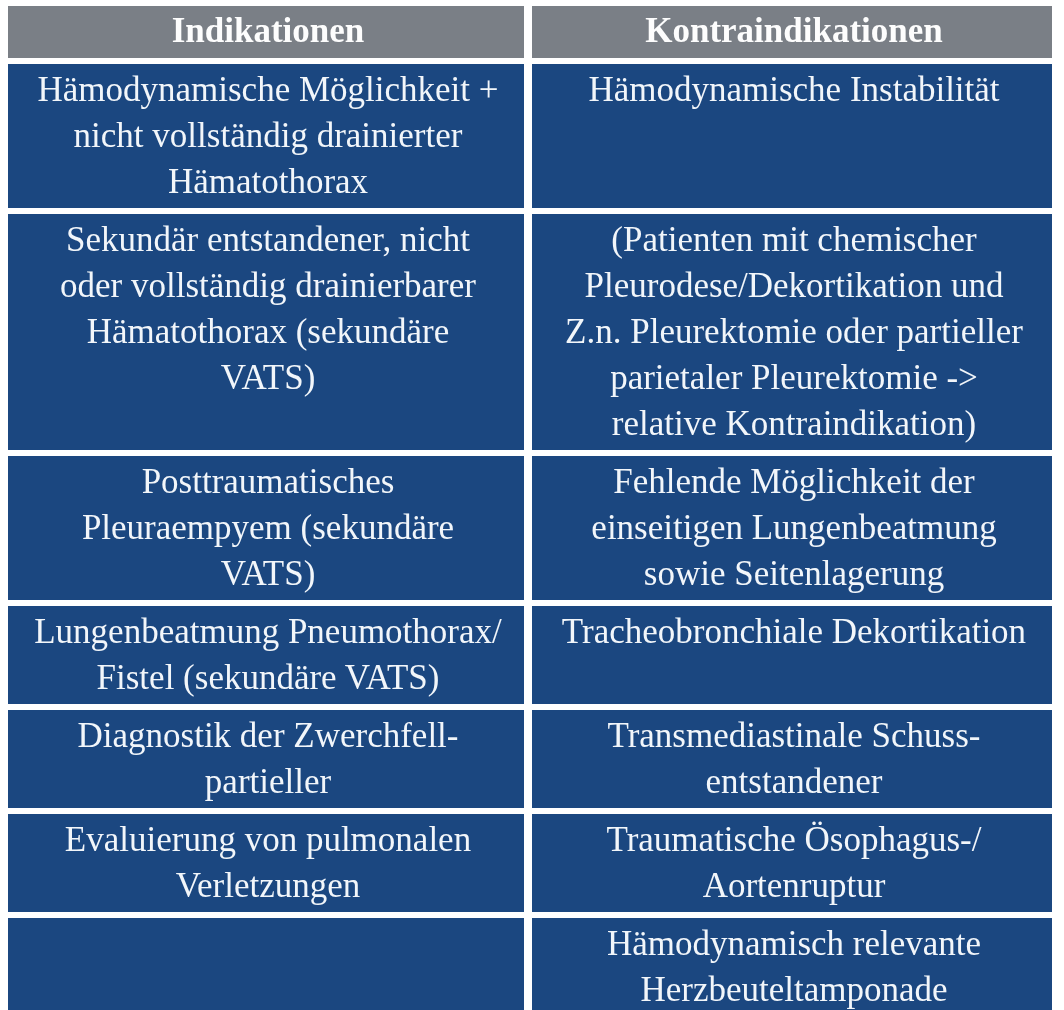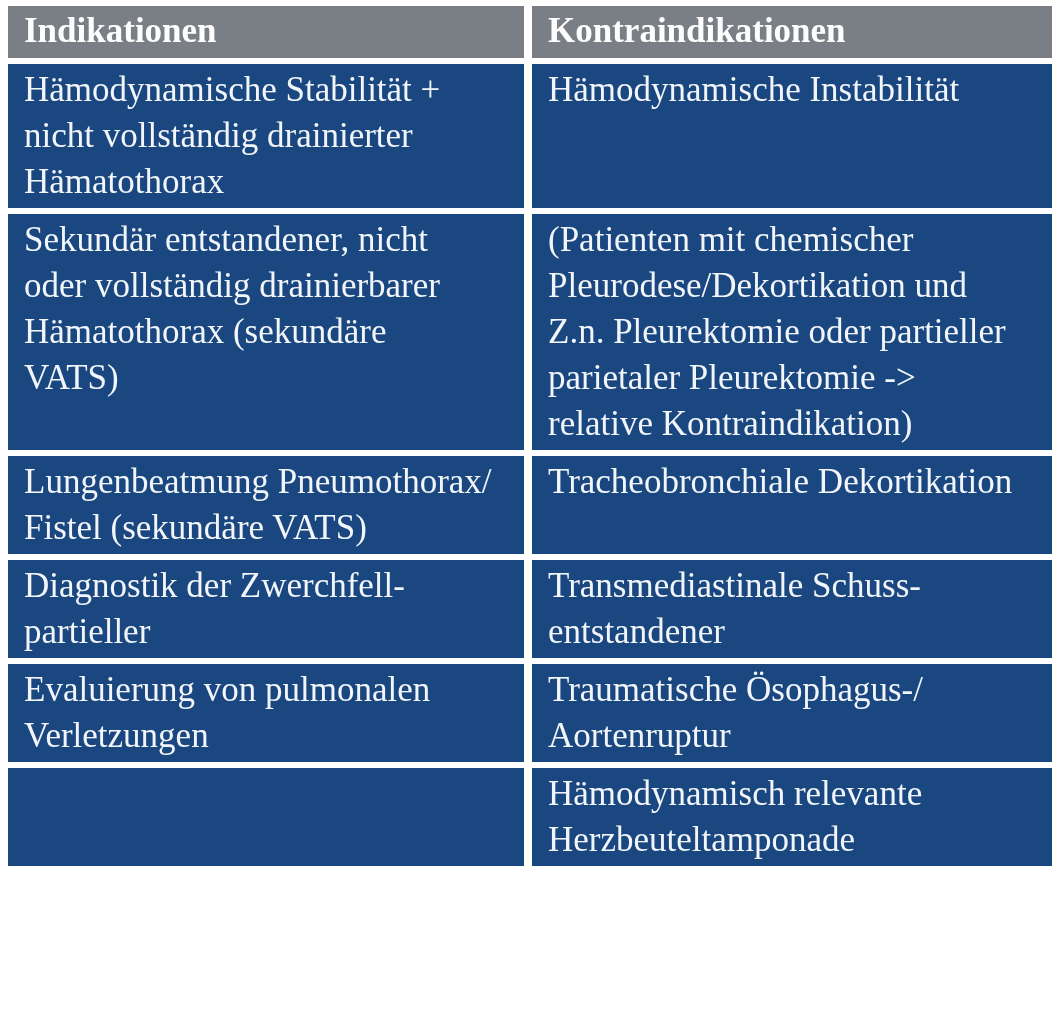--- a/index.html
+++ b/index.html
@@ -16,21 +16,21 @@
     border-spacing: 8px 6px;
     table-layout: fixed;
     width: 1060px;
     margin: 0;
   }
   col.col-left  { width: 516px; }
   col.col-right { width: 520px; }
   th, td {
     box-sizing: border-box;
     vertical-align: top;
-    text-align: left;
+    text-align: center;
     padding: 3px 12px 3px 16px;
     font-size: 35px;
     line-height: 46px;
     white-space: pre-line;
     overflow: hidden;
     font-weight: normal;
   }
   th {
     background: #7a7f86;
     color: #fdfdfd;
@@ -59,35 +59,43 @@
     <col class="col-right">
   </colgroup>
   <thead>
     <tr>
       <th>Indikationen</th>
       <th>Kontraindikationen</th>
     </tr>
   </thead>
   <tbody>
     <tr class="r1">
-      <td>Hämodynamische Stabilität +
+      <td>Hämodynamische Möglichkeit +
 nicht vollständig drainierter
 Hämatothorax</td>
       <td>Hämodynamische Instabilität</td>
     </tr>
     <tr class="r2">
       <td>Sekundär entstandener, nicht
 oder vollständig drainierbarer
 Hämatothorax (sekundäre
 VATS)</td>
       <td>(Patienten mit chemischer
 Pleurodese/Dekortikation und
 Z.n. Pleurektomie oder partieller
 parietaler Pleurektomie -&gt;
 relative Kontraindikation)</td>
+    </tr>
+    <tr class="r3">
+      <td>Posttraumatisches
+Pleuraempyem (sekundäre
+VATS)</td>
+      <td>Fehlende Möglichkeit der
+einseitigen Lungenbeatmung
+sowie Seitenlagerung</td>
     </tr>
     <tr class="r4">
       <td>Lungenbeatmung Pneumothorax/
 Fistel (sekundäre VATS)</td>
       <td>Tracheobronchiale Dekortikation</td>
     </tr>
     <tr class="r5">
       <td>Diagnostik der Zwerchfell-
 partieller</td>
       <td>Transmediastinale Schuss-

